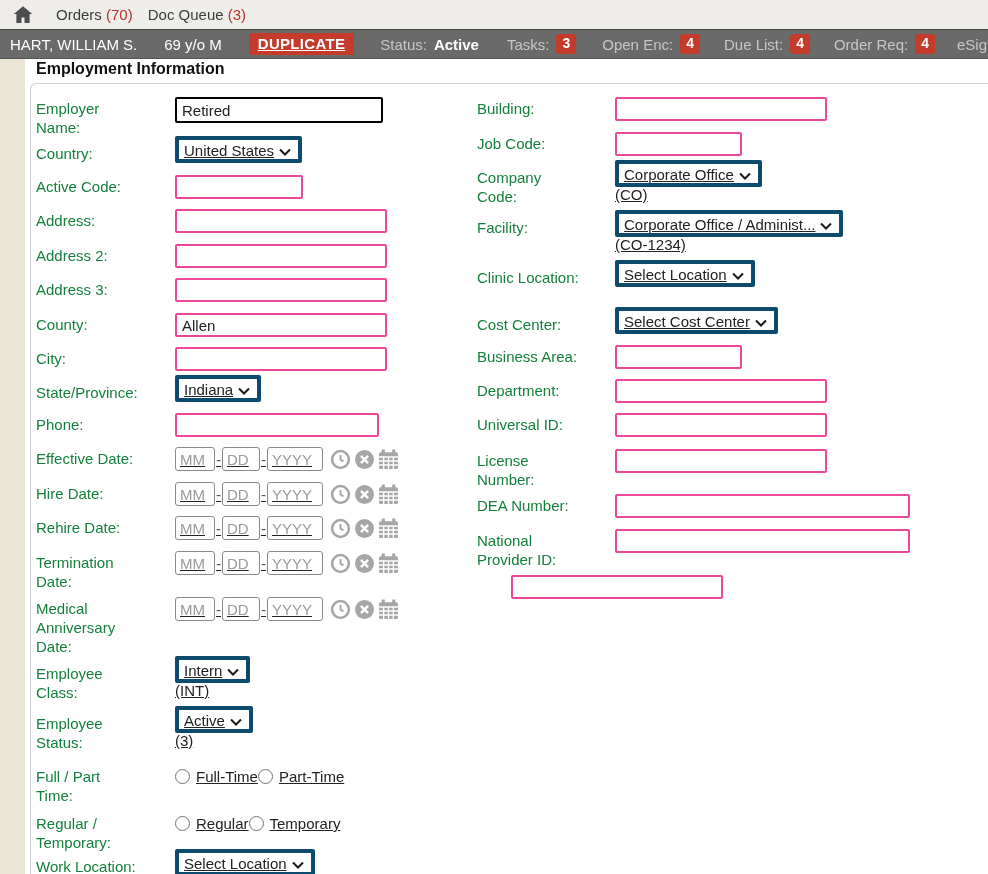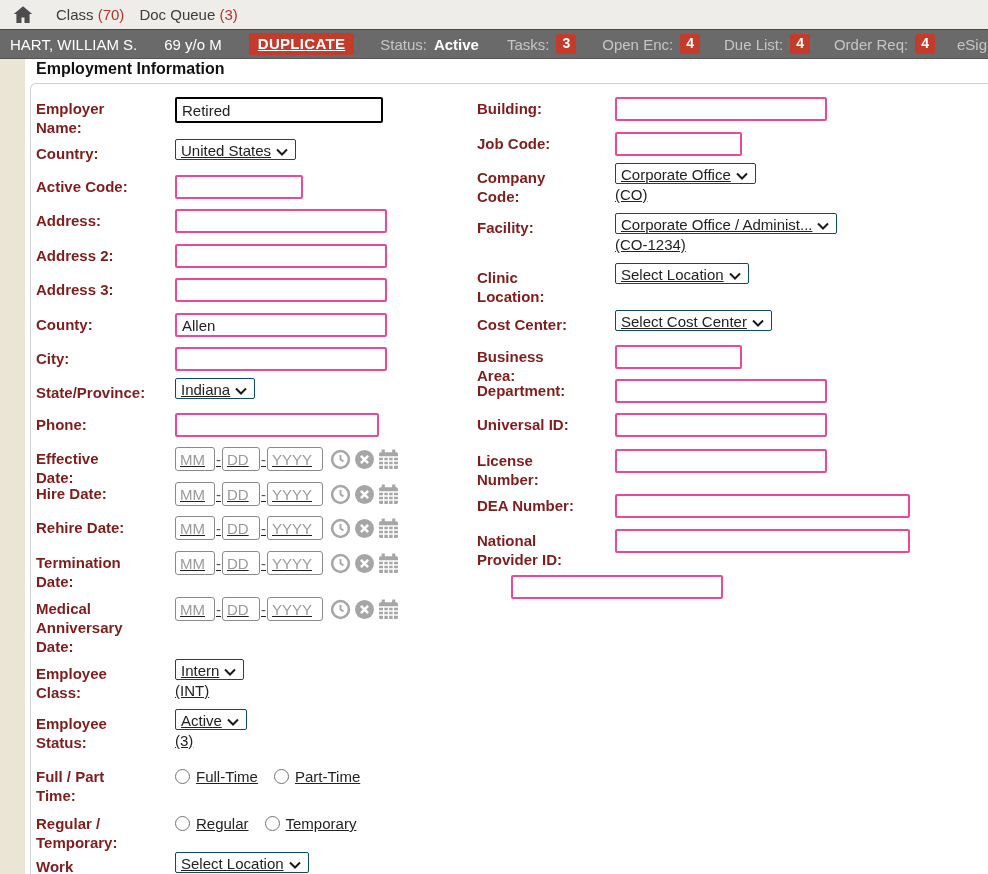--- a/index.html
+++ b/index.html
@@ -31,59 +31,59 @@
   .content { position:relative; height:815px; background:#fff; }
   .tanstrip { position:absolute; left:0; top:0; bottom:0; width:25px; background:#ebe5d5; }
   .sectitle { position:absolute; left:36px; top:1px; font-size:16px; font-weight:bold; color:#111; }
   .panel { position:absolute; left:30px; top:24px; right:0; bottom:0; background:#fff;
     border-top:1px solid #cfcfcf; border-left:1px solid #cfcfcf; border-top-left-radius:6px; }
 
   .col { position:absolute; top:38px; }
   .col-left { left:36px; width:400px; }
   .col-right { left:477px; width:530px; }
   .row { display:flex; align-items:flex-start; }
-  .lbl { width:104px; flex:none; padding-top:2px; line-height:19px; color:#7f1d1d;font-weight:bold; }
+  .lbl { width:104px; flex:none; padding-top:2px; line-height:19px; color:#15803d; }
   .ctl { flex:none; margin-left:35px;text-decoration:underline; }
   .col-right .ctl { margin-left:34px; }
 
   
   .txt { height:24px; border:2px solid #ec4899; border-radius:2px; padding:0 5px;
     font:15px "Liberation Sans",sans-serif; color:#222; background:#fff; }
   .txt.focused { height:26px; border:2px solid #000; }
   .w210{width:212px}.w208{width:208px}.w128{width:128px}.w204{width:204px}
   .w145{width:145px}.w127{width:127px}.w295{width:295px}
 
-  .sel { position:relative; width:246px; height:24px; border:1px solid #0c4a6e; border-radius:2px;
+  .sel { position:relative; width:246px; height:24px; border:4px solid #0c4a6e; border-radius:2px;
     background:#fff; cursor:pointer; padding:2px 24px 0 5px; overflow:hidden; white-space:nowrap; }
   .chev { position:absolute; right:7px; top:8px; width:12px; height:8px; }
   .sub { margin-top:3px; color:#222; }
 
   .drow { display:flex; align-items:center; }
   .dtx { height:24px; border:1px solid #8a8a8a; border-radius:3px; padding:0 4px;
     font:15px "Liberation Sans",sans-serif; color:#222; }
   .dtx::placeholder { color:#9a9a9a; opacity:1; }
   .dmm{width:40px}.ddd{width:38px}.dyy{width:56px}
   .dash { color:#555; margin:0 1px; }
   .dicons { display:flex; align-items:center; gap:3px; margin-left:7px; }
   .ic { width:21px; height:21px; cursor:pointer; }
 
-  .rads { display:flex; align-items:center; gap:16px; padding-top:3px; }
+  .rads { display:flex; align-items:center; gap:0; padding-top:3px; }
   .rad { display:flex; align-items:center; cursor:pointer; }
   .rb { width:15px; height:15px; border:1.5px solid #757575; border-radius:50%; background:#fff;
     display:inline-block; margin-right:6px; flex:none; }
 </style>
 </head>
 <body>
 
 <div class="topbar">
   <svg class="home" viewBox="0 0 22 22">
     <path d="M11 2.2 L1.8 10 h2.6 v9 h5.1 v-5.6 h3 v5.6 h5.1 v-9 h2.6 Z" fill="#4d4d4d"></path>
   </svg>
   <div class="navlinks">
-    <span class="navlink"><span>Class</span> <span class="cnt">(70)</span></span>
+    <span class="navlink"><span>Orders</span> <span class="cnt">(70)</span></span>
     <span class="navlink"><span>Doc Queue</span> <span class="cnt">(3)</span></span>
   </div>
 </div>
 
 <div class="pbar">
   <span class="pname">HART, WILLIAM S.</span>
   <span class="page">69 y/o M</span>
   <span class="dup">DUPLICATE</span>
   <span class="pgroup">
     <span class="plab">Status:</span>

